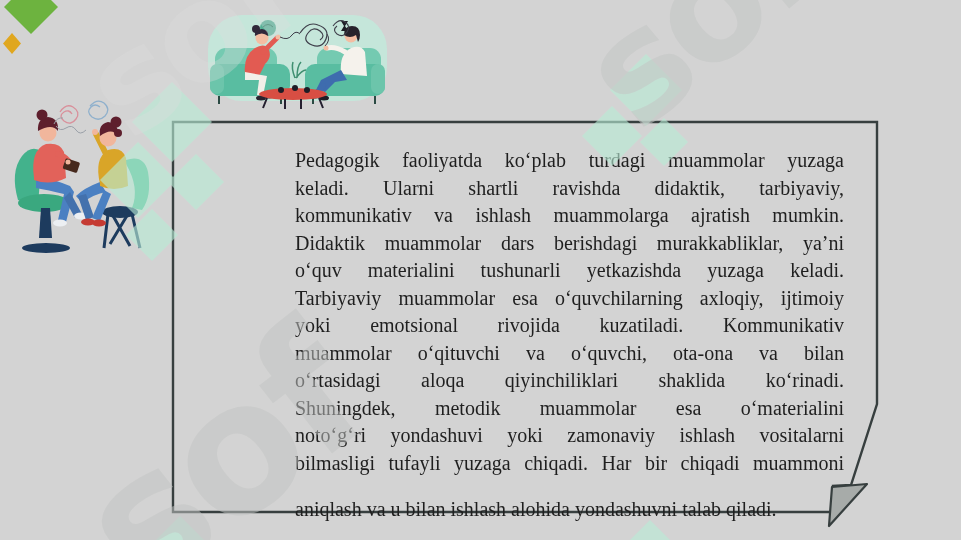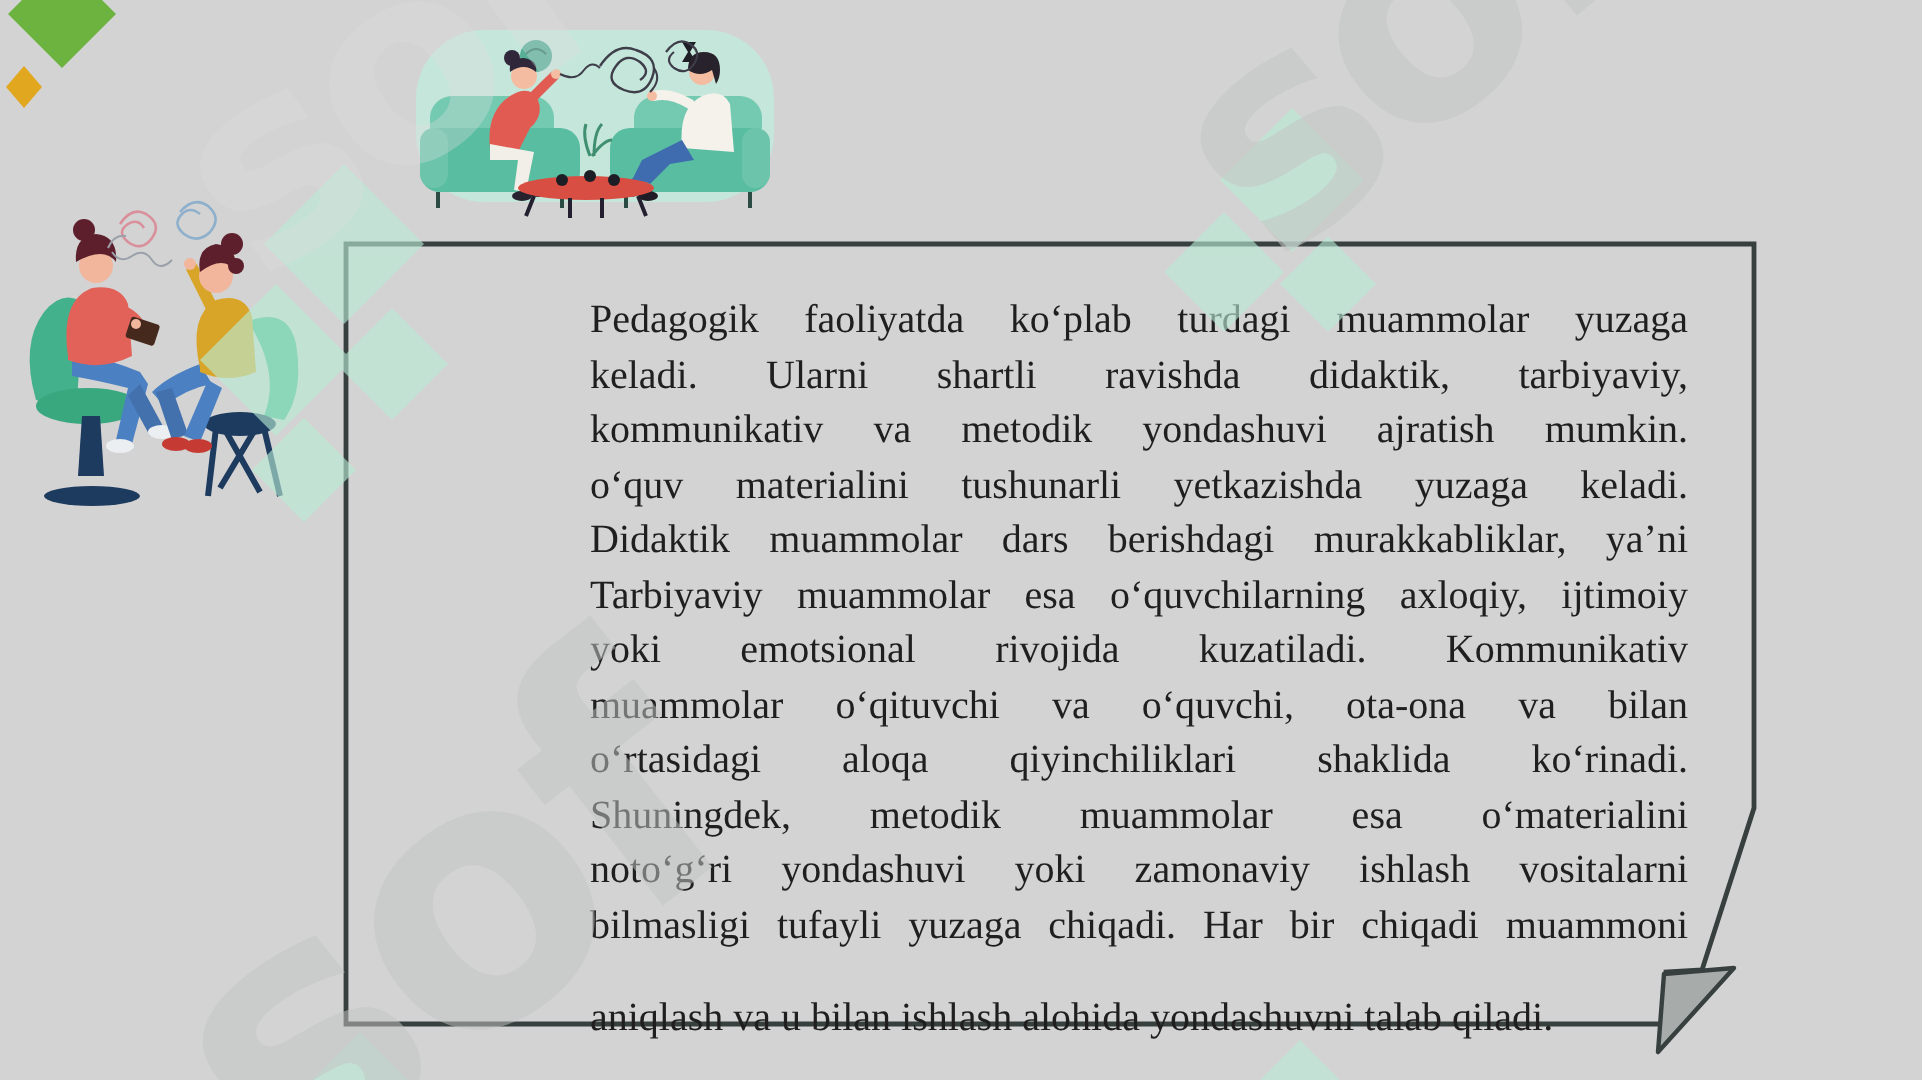--- a/index.html
+++ b/index.html
@@ -150,23 +150,23 @@
   </svg>
 
   <svg class="abs box-svg" viewBox="0 0 961 540">
     <path d="M173,122 L877,122 L877,404 L851,485 L833,486 L833,512 L173,512 Z" fill="#d3d3d3" stroke="#373f3f" stroke-width="2.4"></path>
     <path d="M832,487 L867,484 L829,526 Z" fill="#a7aba9" stroke="#373f3f" stroke-width="2.2" stroke-linejoin="round"></path>
   </svg>
 
   <div class="abs paragraph">
       <div class="text-line">Pedagogik faoliyatda ko‘plab turdagi muammolar yuzaga</div>
       <div class="text-line">keladi. Ularni shartli ravishda didaktik, tarbiyaviy,</div>
-      <div class="text-line">kommunikativ va metodik yondashuvi ajratish mumkin.</div>
+      <div class="text-line">kommunikativ va ishlash muammolarga ajratish mumkin.</div>
+      <div class="text-line">Didaktik muammolar dars berishdagi murakkabliklar, ya’ni</div>
       <div class="text-line">o‘quv materialini tushunarli yetkazishda yuzaga keladi.</div>
-      <div class="text-line">Didaktik muammolar dars berishdagi murakkabliklar, ya’ni</div>
       <div class="text-line">Tarbiyaviy muammolar esa o‘quvchilarning axloqiy, ijtimoiy</div>
       <div class="text-line">yoki emotsional rivojida kuzatiladi. Kommunikativ</div>
       <div class="text-line">muammolar o‘qituvchi va o‘quvchi, ota-ona va bilan</div>
       <div class="text-line">o‘rtasidagi aloqa qiyinchiliklari shaklida ko‘rinadi.</div>
       <div class="text-line">Shuningdek, metodik muammolar esa o‘materialini</div>
       <div class="text-line">noto‘g‘ri yondashuvi yoki zamonaviy ishlash vositalarni</div>
       <div class="text-line">bilmasligi tufayli yuzaga chiqadi. Har bir chiqadi muammoni</div>
       <div class="text-line">aniqlash va u bilan ishlash alohida yondashuvni talab qiladi.</div>
     </div>
 

